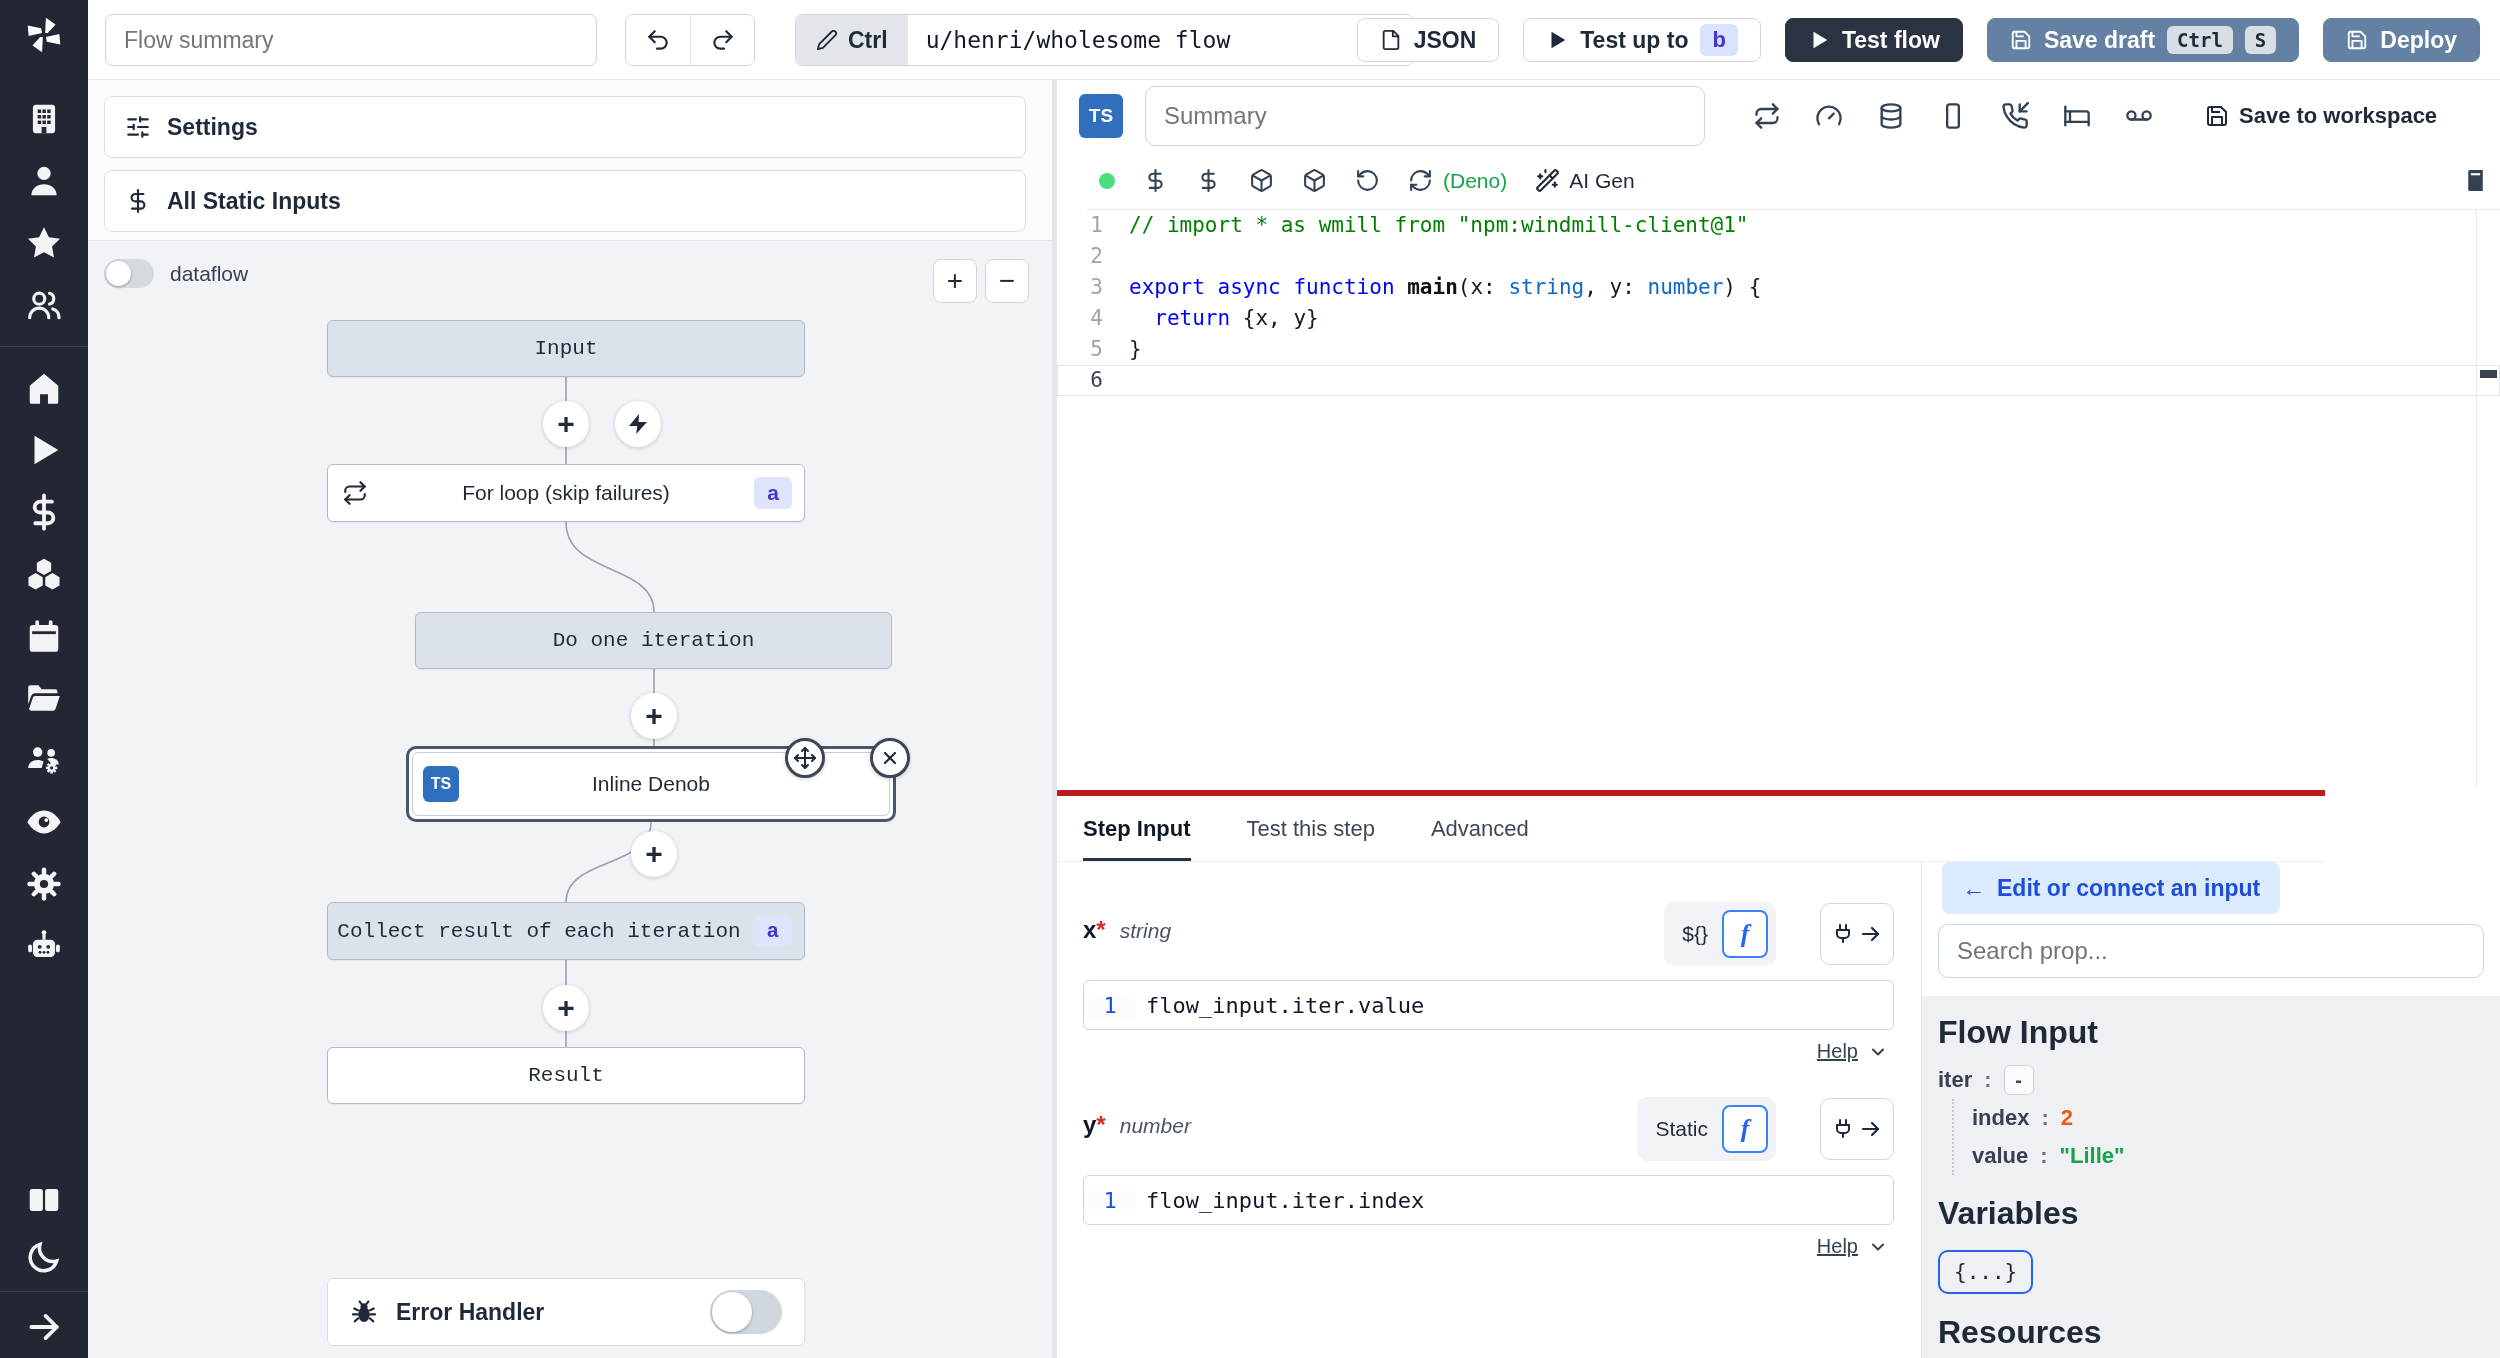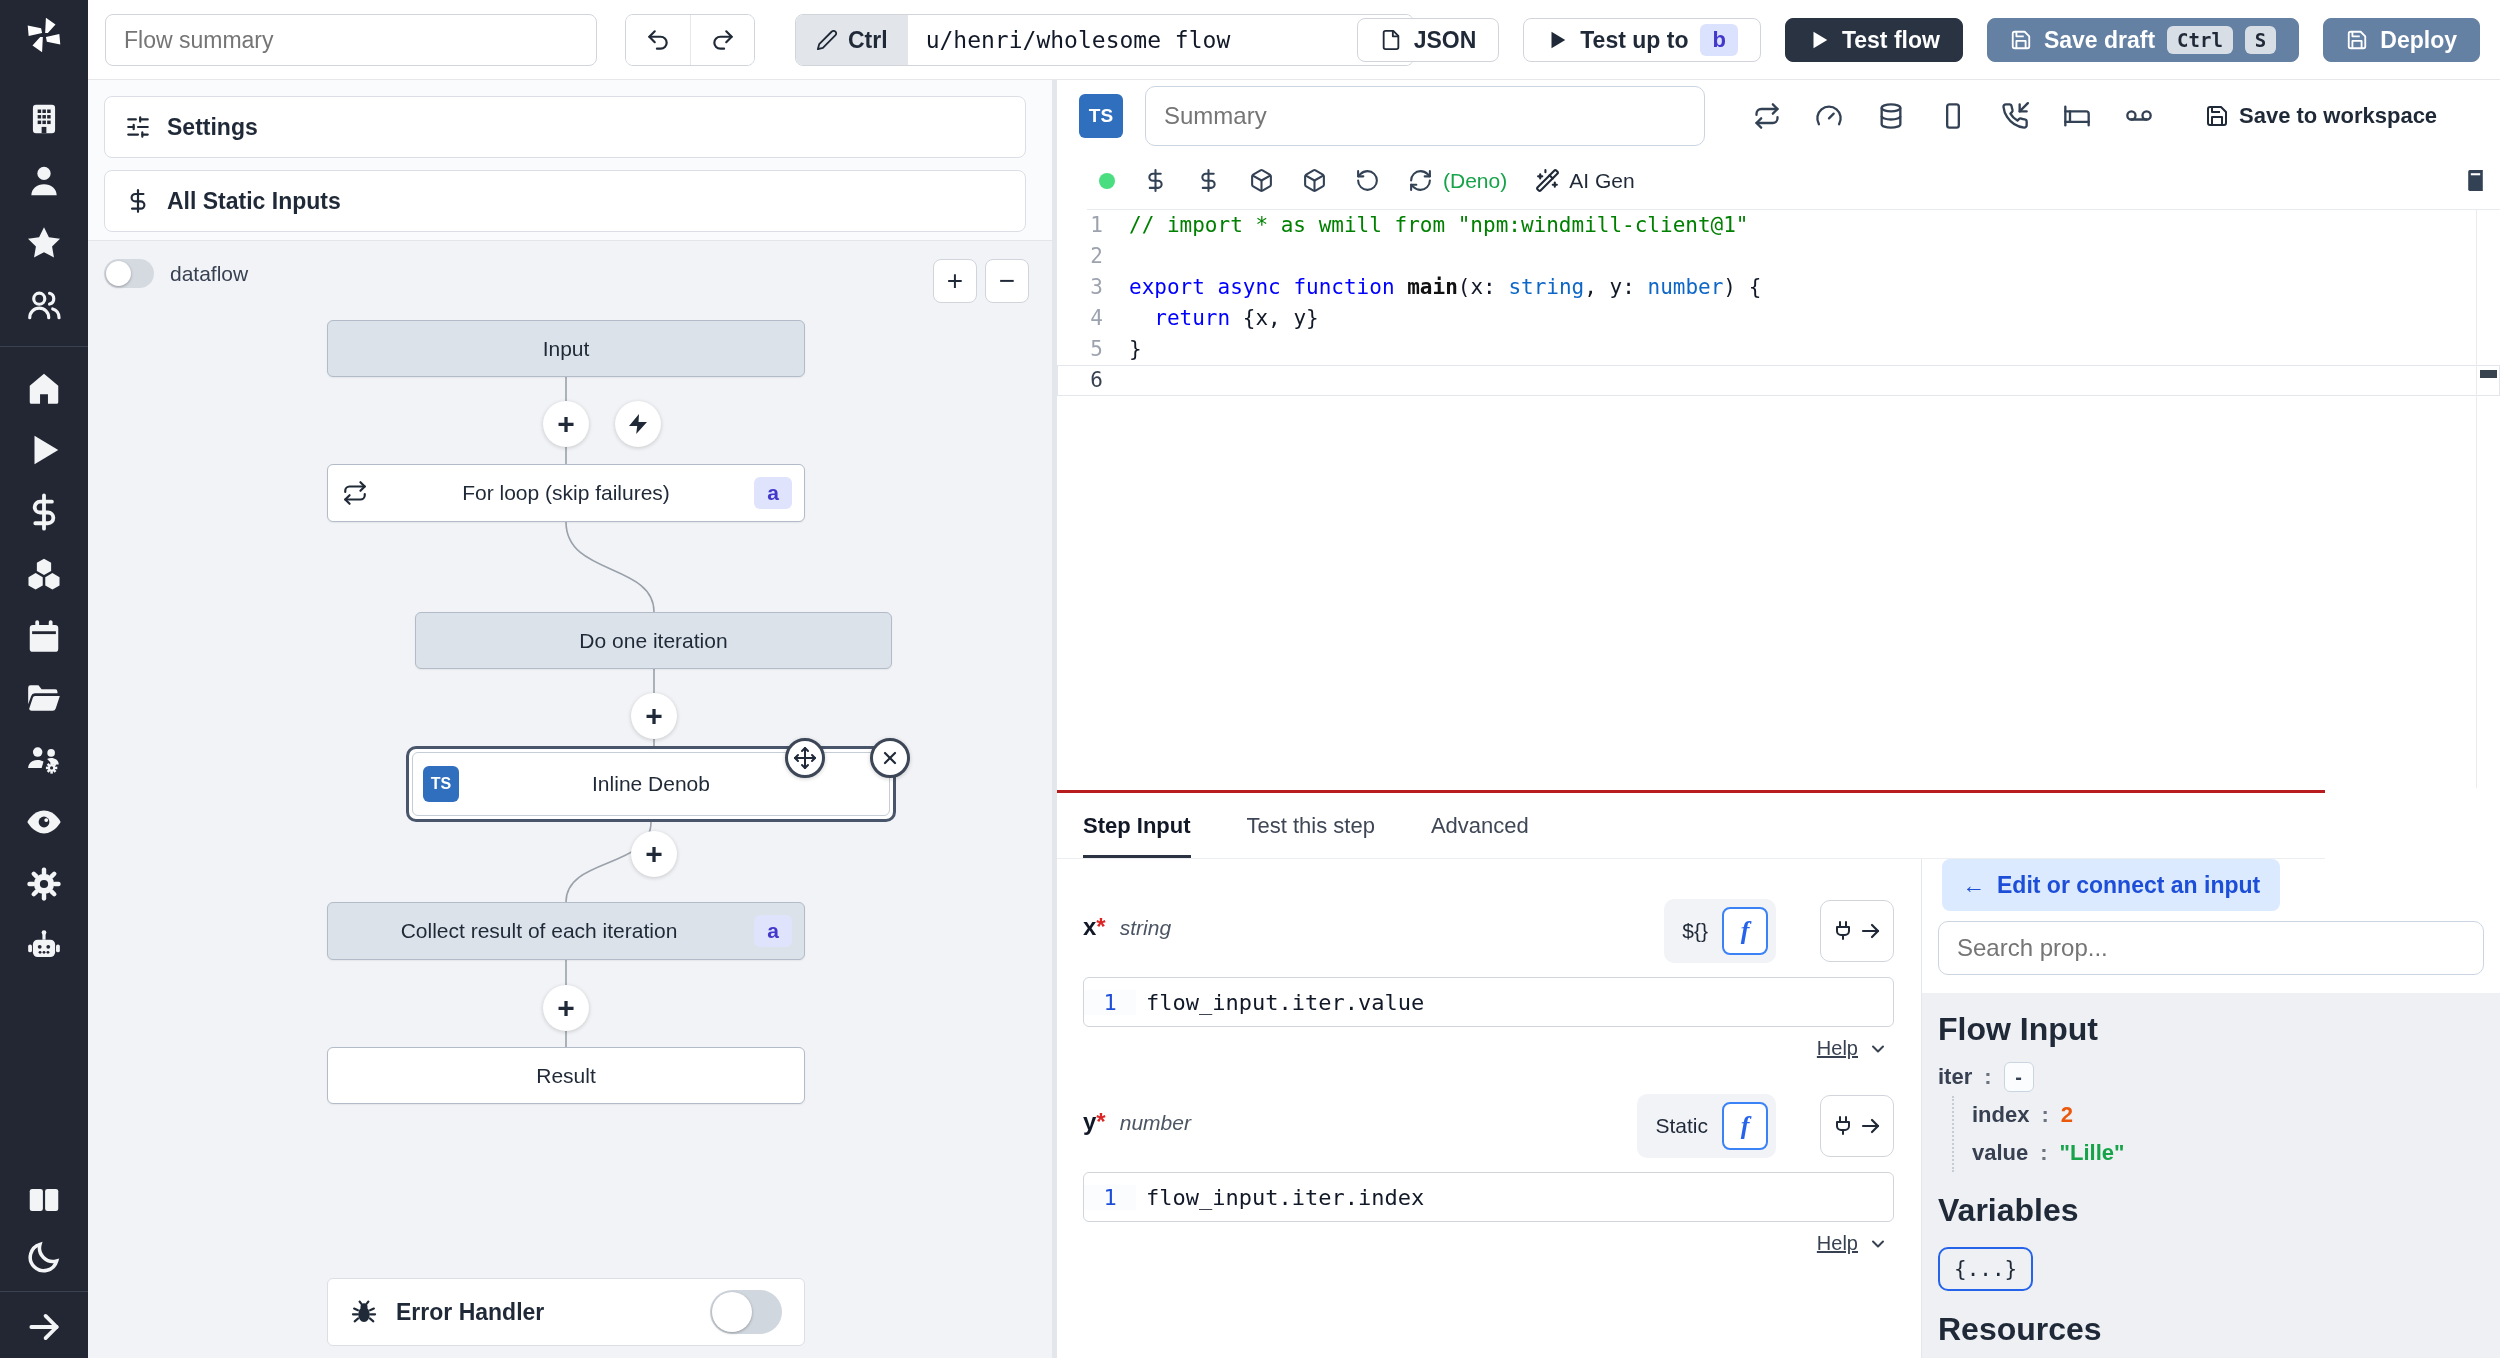--- a/index.html
+++ b/index.html
@@ -48,21 +48,21 @@
   .toggle { border-radius:999px; background:#d5dae1; position:relative; cursor:pointer; flex:none; }
   .toggle .knob { position:absolute; background:#fff; border-radius:50%; box-shadow:0 1px 3px rgba(0,0,0,.3); left:2px; top:2px; }
   .t-sm { width:50px; height:29px; } .t-sm .knob { width:25px; height:25px; }
   .t-lg { width:72px; height:44px; background:#d1d7df; } .t-lg .knob { width:40px; height:40px; }
   #dataflow-row { position:absolute; left:16px; top:18px; display:flex; align-items:center; gap:16px; font-size:21px; color:#374151; }
   .zoombtn { position:absolute; top:18px; width:44px; height:44px; background:#fff; border:1px solid #d1d5db; border-radius:8px;
     font-size:28px; color:#1f2937; cursor:pointer; display:flex; align-items:center; justify-content:center; }
   .node { position:absolute; height:57px; border:1px solid #b2bbc7; border-radius:6px; display:flex; align-items:center;
     justify-content:center; font-size:21px; color:#1f2937; cursor:pointer; box-shadow:0 1px 2px rgba(0,0,0,.06); }
   .node.gray { background:#dbe2ea; } .node.white { background:#fff; }
-  .node.mono { font-family:Liberation Sans, sans-serif; }
+  .node.mono { font-family:Liberation Mono, monospace; }
   .node .nbadge { position:absolute; right:12px; top:50%; transform:translateY(-50%); background:#dfe4fc; color:#4338ca;
     font-weight:bold; font-size:21px; border-radius:6px; padding:4px 13px; }
   .node .nicon { position:absolute; left:14px; top:50%; transform:translateY(-50%); color:#1f2937; }
   .node .nicon svg { width:26px; height:26px; }
   #sel-node { position:absolute; border:3px solid #49556a; border-radius:10px; background:#fff; padding:3px; cursor:pointer; }
   #sel-node .inner { width:100%; height:100%; border:1px solid #c6cdd6; border-radius:6px; background:#fff; position:relative;
     display:flex; align-items:center; justify-content:center; font-size:21px; }
   .ts-badge { background:#2f6fbe; color:#fff; font-weight:bold; border-radius:6px; display:flex; align-items:center; justify-content:center; }
   .circ { position:absolute; background:#fff; border-radius:50%; display:flex; align-items:center; justify-content:center;
     box-shadow:0 1px 4px rgba(0,0,0,.18); cursor:pointer; color:#1f2937; }
@@ -96,21 +96,21 @@
   .cl { display:flex; height:31px; line-height:31px; }
   .cl .ln { width:72px; text-align:right; padding-right:26px; color:#9ca3af; flex:none; }
   .cl .ct { white-space:pre; color:#111827; }
   .cl.cur { outline:1px solid #e3e6ea; outline-offset:-1px; }
   .cl.cur .ln { color:#374151; }
   .tk-cm { color:#008000; } .tk-kw { color:#0000ff; } .tk-ty { color:#0e67c6; } .tk-fn { color:#111111; font-weight:bold; }
   #ed-rail { position:absolute; right:0; top:0; width:24px; height:578px; border-left:1px solid #e9ecef; }
   #ed-rail .mark { position:absolute; left:3px; right:3px; top:160px; height:8px; background:#39424f; }
 
   
-  #bottom { position:absolute; left:1057px; top:790px; width:1268px; height:568px; background:#fff; border-top:3px solid #b91c1c; }
+  #bottom { position:absolute; left:1057px; top:790px; width:1268px; height:568px; background:#fff; border-top:6px solid #b91c1c; }
   #tabs { height:66px; display:flex; align-items:flex-end; gap:56px; padding:0 26px; border-bottom:1px solid #eceff2; }
   .tab { font-size:22px; color:#3f4756; padding-bottom:16px; cursor:pointer; border-bottom:3px solid transparent; }
   .tab.active { color:#111827; font-weight:bold; border-bottom-color:#2b3342; }
   #form { position:absolute; left:0; top:66px; width:863px; height:502px; padding:40px 26px 0 26px; }
   .fieldrow { display:flex; align-items:flex-start; justify-content:space-between; margin-bottom:14px; }
   .flabel { font-size:24px; padding-top:14px; }
   .flabel .fname { font-weight:bold; color:#111827; }
   .flabel .freq { color:#dc2626; font-weight:bold; }
   .flabel .ftype { font-style:italic; color:#4b5563; font-size:21px; margin-left:14px; }
   .fctrl { display:flex; gap:44px; align-items:center; }

